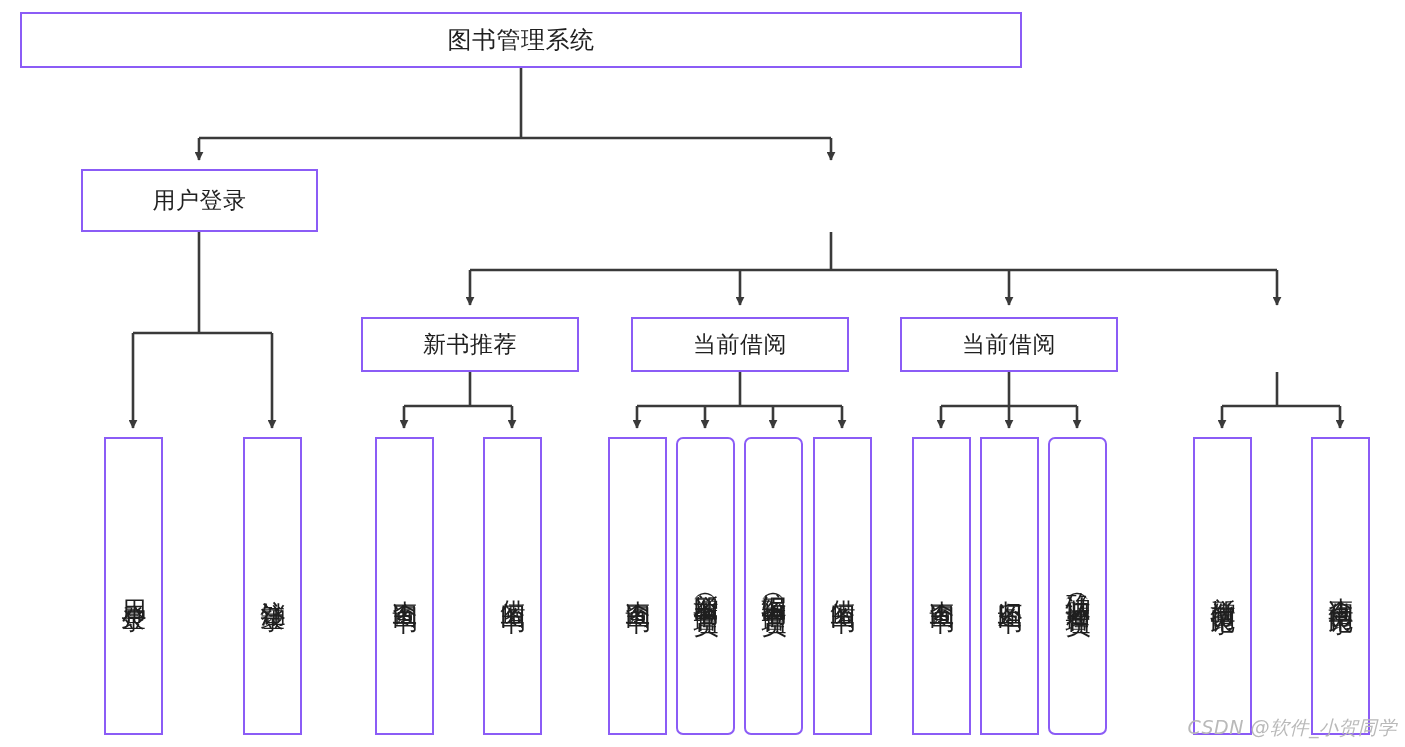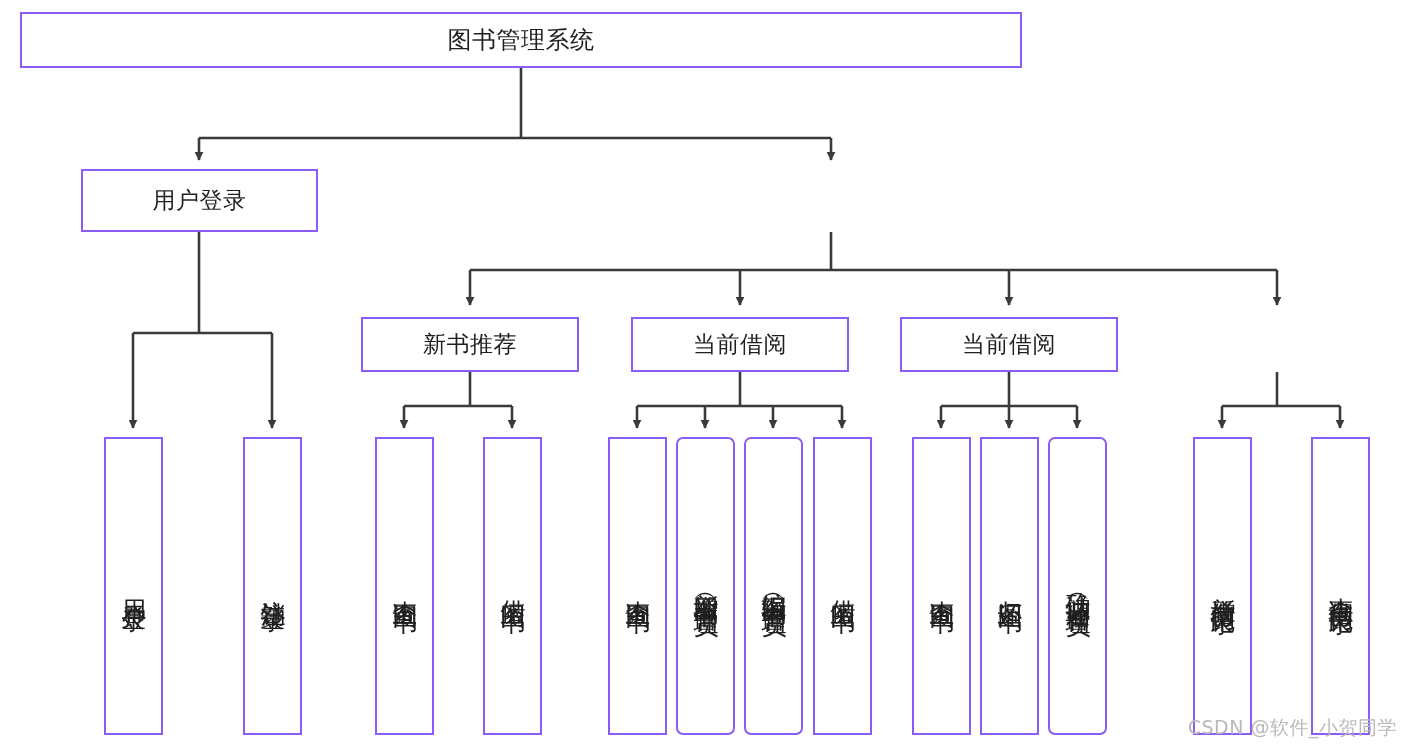--- a/index.html
+++ b/index.html
@@ -69,20 +69,21 @@
     white-space: nowrap;
   }
   .watermark {
     position: absolute;
     right: 8px;
     bottom: 6px;
     font-size: 19px;
     color: #b9b9b9;
     white-space: nowrap;
     letter-spacing: 0.5px;
+    font-style: italic;
   }
 </style>
 </head>
 <body>
 
 <div id="diagram-canvas">
 
   <svg class="conn-layer" viewBox="0 0 1405 747" width="1405" height="747" xmlns="http://www.w3.org/2000/svg">
     <defs>
       <marker id="arrowhead" markerWidth="9" markerHeight="9" refX="8.2" refY="4.5" orient="auto" markerUnits="userSpaceOnUse">

